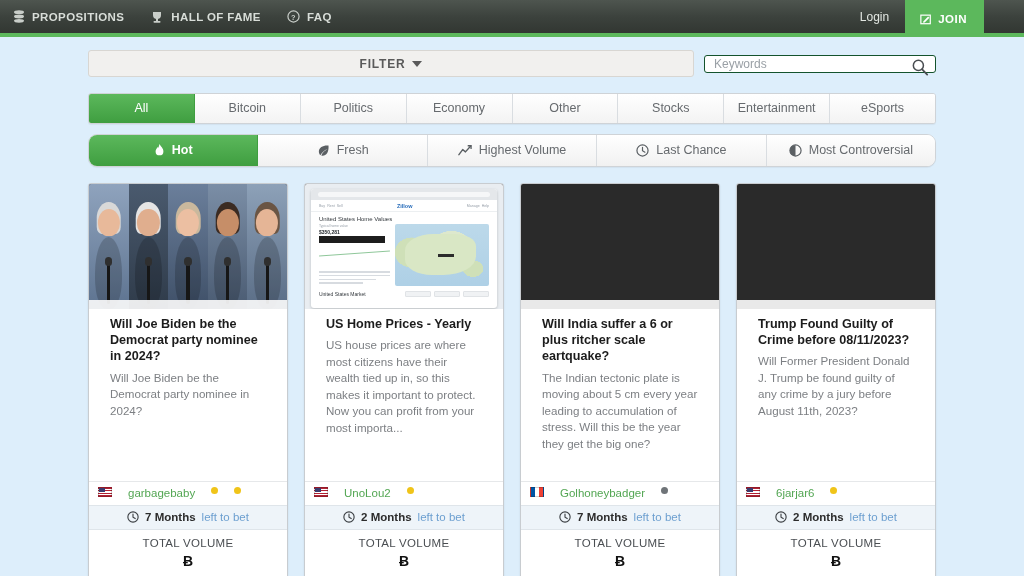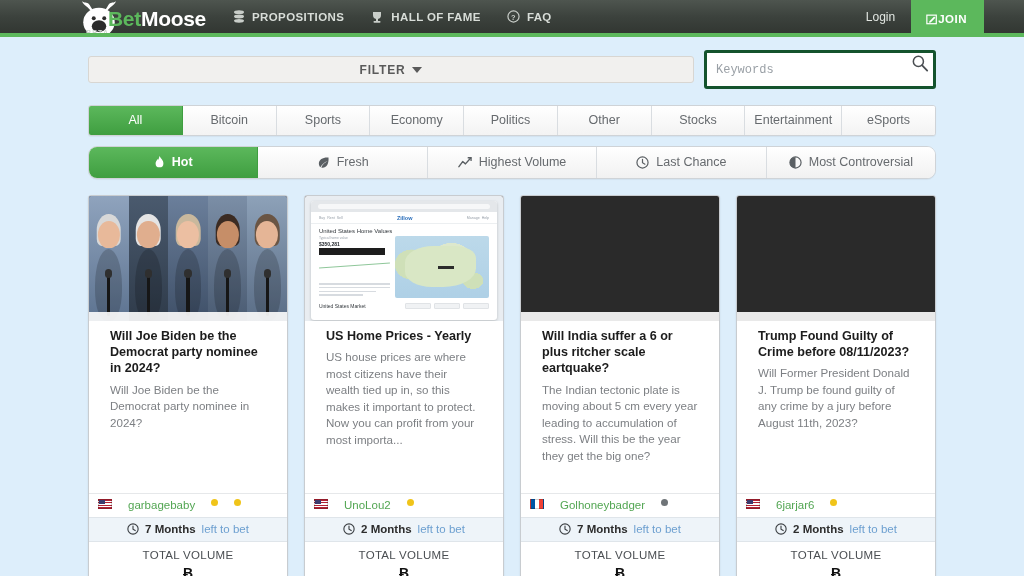--- a/index.html
+++ b/index.html
@@ -52,21 +52,21 @@
     letter-spacing: 0.4px;
     height: 33px;
     cursor: pointer;
   }
   .nav-right { display: flex; align-items: stretch; }
   .nav-login {
     display: flex; align-items: center; padding: 0 16px;
     color: #e2e7e2; font-size: 12px; height: 33px; cursor: pointer;
   }
   .nav-join {
-    display: flex; align-items: center; 
+    display: flex; align-items: center; gap: 6px;
     padding: 0 17px 0 15px;
     background: #5cb85c; color: #fff;
     font-size: 11.5px; font-weight: bold; letter-spacing: 0.5px;
     height: 37px; cursor: pointer;
   }
   .nav-tail { width: 40px; }
 
   
   .page { padding: 0 88px; }
 
@@ -110,26 +110,26 @@
   .caret-down {
     width: 0; height: 0;
     border-left: 5px solid transparent;
     border-right: 5px solid transparent;
     border-top: 6px solid #5a5a5a;
   }
   .search-wrap {
     position: relative; width: 232px;
   }
   .search-input {
-    width: 100%; height: 39px;
-    border: 3px solid #14532d; border-radius: 3px;
+    width: 100%; height: 18px;
+    border: 1px solid #14532d; border-radius: 3px;
     background: #fff;
     padding: 0 30px 0 9px;
     font-size: 12px; color: #3a3a3a;
-    font-family: Liberation Mono, monospace;
+    font-family: Liberation Sans, sans-serif;
     outline: none;
   }
   .search-input::placeholder { color: #9aa0a6; }
   .search-icon {
     position: absolute; right: 7px; top: 4px;
     width: 18px; height: 18px; cursor: pointer;
   }
 
   
   .cat-tabs {
@@ -415,34 +415,20 @@
     position: absolute; left: 0; right: 0; bottom: 0; height: 9px;
     background: rgba(250,250,250,0.92);
   }
 </style>
 </head>
 <body>
 
 <div class="topnav">
   <div class="nav-left">
 
-    <div class="brand">
-      <svg class="moose-logo" viewBox="0 0 64 64">
-        <ellipse cx="32" cy="40" rx="24" ry="22" fill="#ffffff"></ellipse>
-        <path d="M22 26 C14 14, 10 16, 6 8 C12 12, 14 8, 18 14 C20 18, 22 20, 24 24 Z" fill="#ffffff"></path>
-        <path d="M42 26 C50 14, 54 16, 58 8 C52 12, 50 8, 46 14 C44 18, 42 20, 40 24 Z" fill="#ffffff"></path>
-        <ellipse cx="32" cy="46" rx="11" ry="9" fill="#2c2c2c"></ellipse>
-        <circle cx="24" cy="34" r="3" fill="#2c2c2c"></circle>
-        <circle cx="40" cy="34" r="3" fill="#2c2c2c"></circle>
-      </svg>
-      <div class="brand-text">
-        <span class="brand-bet">Bet</span><span class="brand-moose">Moose</span>
-      </div>
-      <span class="beta">BETA</span>
-    </div>
 
     <div class="nav-item">
       <svg width="12" height="14" viewBox="0 0 12 14">
         <ellipse cx="6" cy="2.2" rx="5" ry="1.9" fill="#c9cec9"></ellipse>
         <ellipse cx="6" cy="6.5" rx="5" ry="1.9" fill="#c9cec9"></ellipse>
         <ellipse cx="6" cy="10.8" rx="5" ry="1.9" fill="#c9cec9"></ellipse>
       </svg>
       <span>PROPOSITIONS</span>
     </div>
 
@@ -490,23 +476,22 @@
       <svg class="search-icon" viewBox="0 0 20 20">
         <circle cx="8.2" cy="8.2" r="5.6" fill="none" stroke="#4a4e52" stroke-width="1.7"></circle>
         <line x1="12.4" y1="12.6" x2="18" y2="18.4" stroke="#4a4e52" stroke-width="2" stroke-linecap="round"></line>
       </svg>
     </div>
   </div>
 
   <div class="cat-tabs">
     <div class="cat-tab active">All</div>
     <div class="cat-tab">Bitcoin</div>
-    <div class="cat-tab">Sports</div>
+    <div class="cat-tab">Politics</div>
     <div class="cat-tab">Economy</div>
-    <div class="cat-tab">Politics</div>
     <div class="cat-tab">Other</div>
     <div class="cat-tab">Stocks</div>
     <div class="cat-tab">Entertainment</div>
     <div class="cat-tab">eSports</div>
   </div>
 
   <div class="sort-tabs">
     <div class="sort-tab active">
       <svg width="11" height="13" viewBox="0 0 11 13">
         <path d="M5.5 0 C7 3 9.4 4.2 9.4 7.4 A3.9 3.9 0 0 1 1.6 7.4 C1.6 5.2 3 4.6 3.6 3 C4.2 4.4 4.6 3.6 5.5 0Z" fill="#ffffff"></path>

